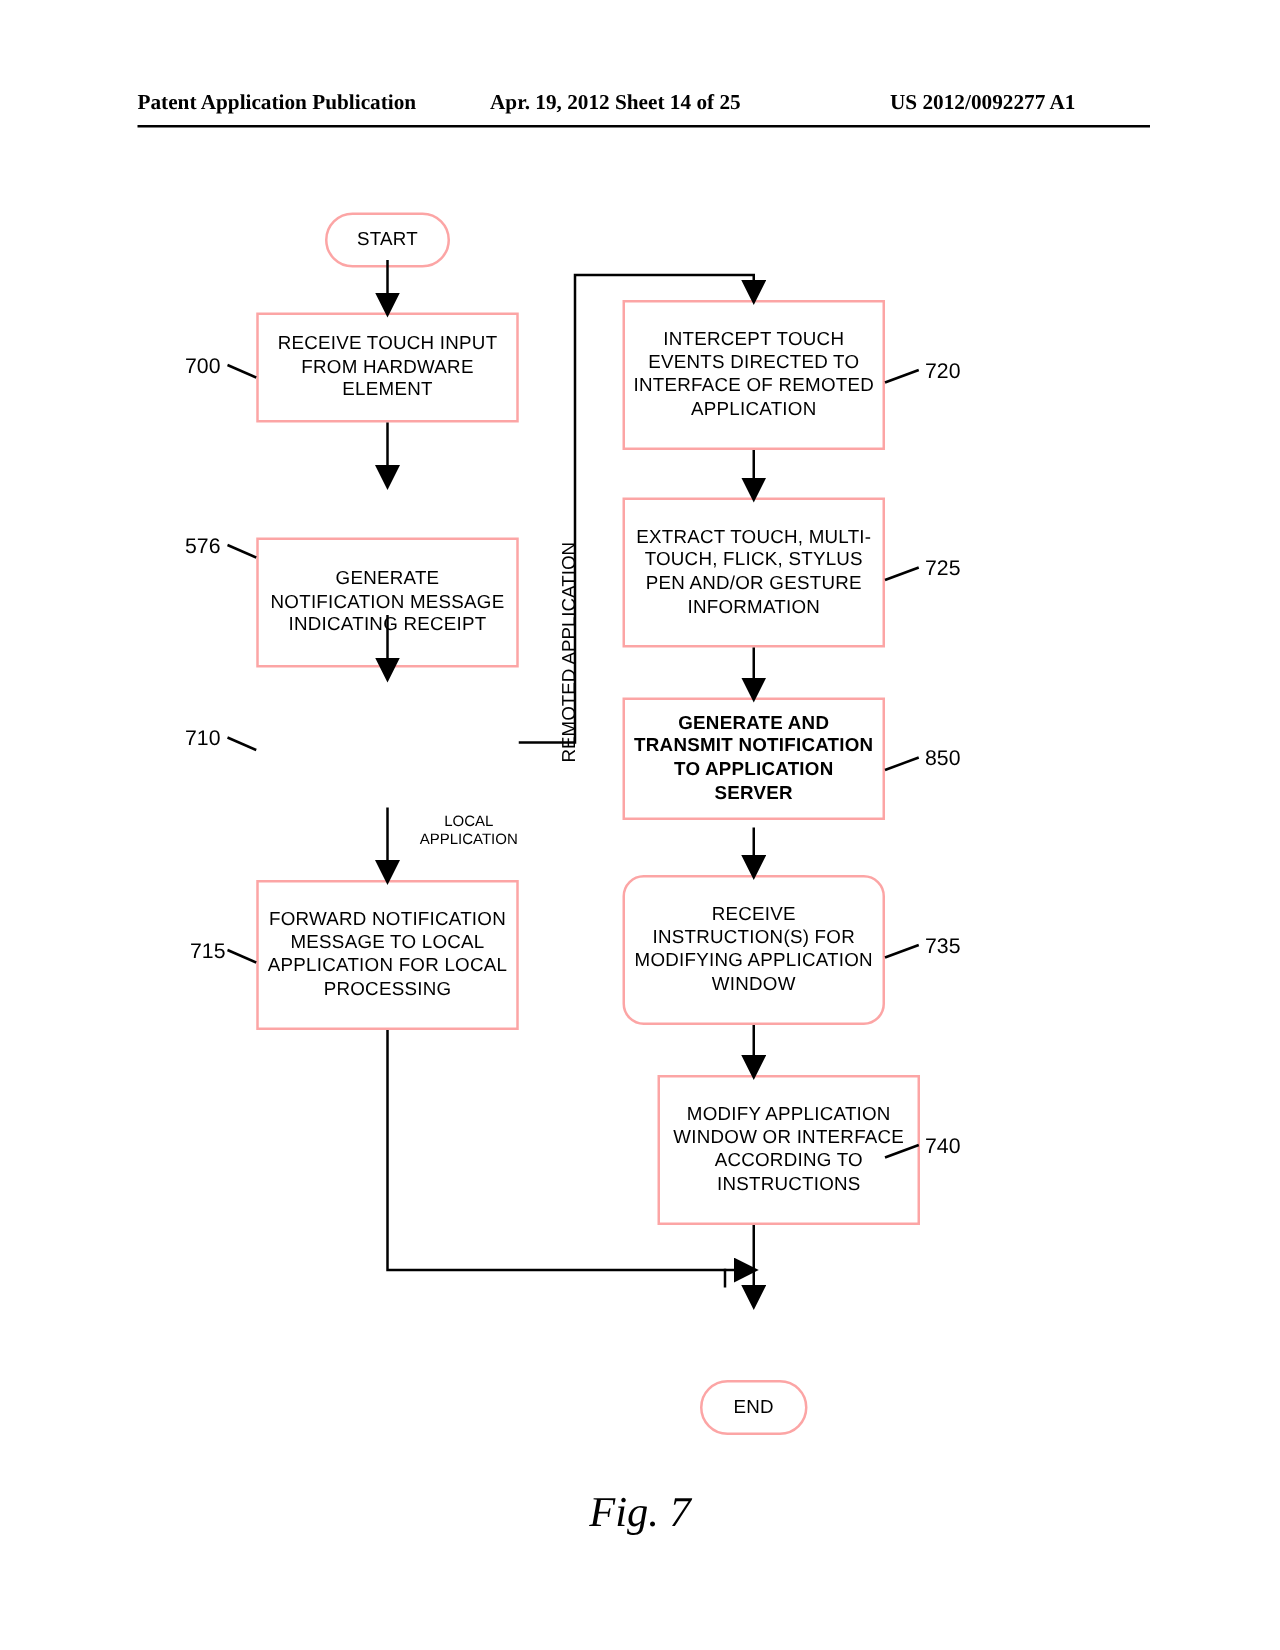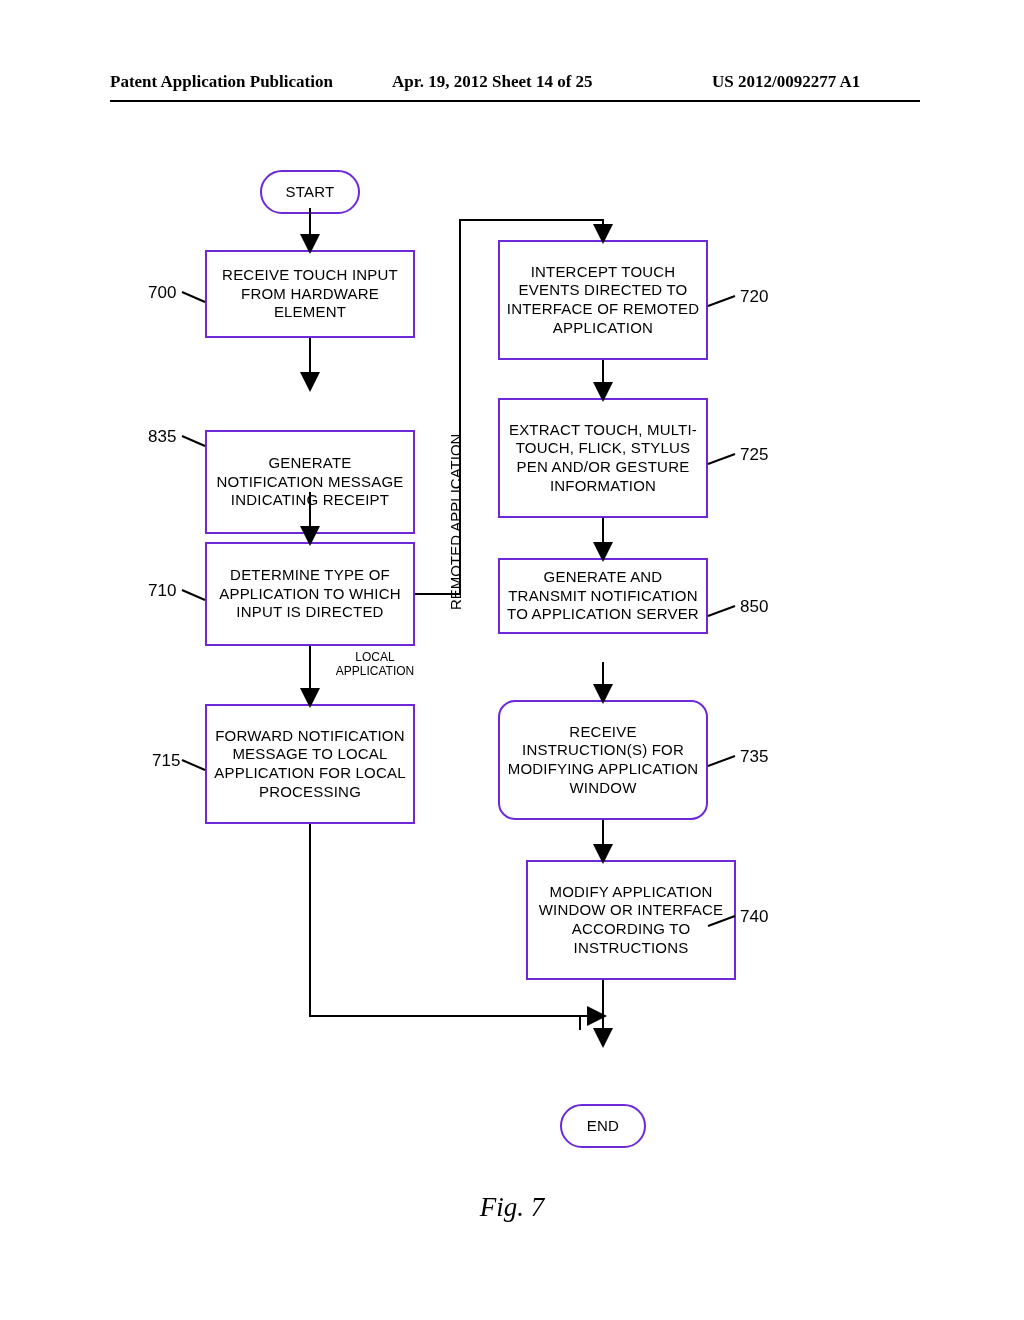--- a/index.html
+++ b/index.html
@@ -32,29 +32,29 @@
   .hdr-left  { left: 110px; }
   .hdr-mid   { left: 392px; }
   .hdr-right { left: 712px; }
 
   .fig-caption {
     position: absolute;
     left: 0;
     width: 1024px;
     top: 1192px;
     text-align: center;
-    font-size: 27px;
+    font-size: 34px;
     font-style: italic;
     font-family: "Times New Roman", Times, serif;
   }
 
   
   .node {
     position: absolute;
-    border: 2px solid #6d28d9;
+    border: 2px solid #fca5a5;
     background: #fff;
     text-align: center;
     display: flex;
     align-items: center;
     justify-content: center;
     font-family: Arial, Helvetica, sans-serif;
     font-size: 15px;
     line-height: 1.25;
     letter-spacing: 0.2px;
     padding: 20px 6px;
@@ -65,21 +65,21 @@
   
   .n-start { left: 260px; top: 170px; width: 100px; height: 38px; }
   .n700    { left: 205px; top: 250px; width: 210px; height: 88px; }
   .n705    { left: 205px; top: 388px; width: 210px; height: 104px; margin-top: 42px; }
   .n710    { left: 205px; top: 542px; width: 210px; height: 104px; }
   .n715    { left: 205px; top: 704px; width: 210px; height: 120px; }
 
   
   .n720    { left: 498px; top: 240px; width: 210px; height: 120px; }
   .n725    { left: 498px; top: 398px; width: 210px; height: 120px; }
-  .n730    { left: 498px; top: 558px; width: 210px; height: 76px; }
+  .n730    { left: 498px; top: 558px; width: 210px; height: 98px; font-weight: bold; }
   .n735    { left: 498px; top: 700px; width: 210px; height: 120px; border-radius: 17px; }
   .n740    { left: 526px; top: 860px; width: 210px; height: 120px; }
   .n-end   { left: 560px; top: 1104px; width: 86px; height: 38px; }
 
   
   .ref {
     position: absolute;
     font-family: Arial, Helvetica, sans-serif;
     font-size: 17px;
   }
@@ -125,31 +125,30 @@
 <div class="page">
 
   <div class="hr"></div>
   <div class="hdr hdr-left">Patent Application Publication</div>
   <div class="hdr hdr-mid">Apr. 19, 2012  Sheet 14 of 25</div>
   <div class="hdr hdr-right">US 2012/0092277 A1</div>
 
   <div class="node terminator n-start">START</div>
   <div class="node n700">RECEIVE TOUCH INPUT FROM HARDWARE ELEMENT</div>
   <div class="node n705">GENERATE NOTIFICATION MESSAGE INDICATING RECEIPT</div>
-  <div class="node n710">DETERMINE TYPE OF APPLICATION TO WHICH INPUT IS DIRECTED</div>
   <div class="node n715">FORWARD NOTIFICATION MESSAGE TO LOCAL APPLICATION FOR LOCAL PROCESSING</div>
   <div class="node n720">INTERCEPT TOUCH EVENTS DIRECTED TO INTERFACE OF REMOTED APPLICATION</div>
   <div class="node n725">EXTRACT TOUCH, MULTI-TOUCH, FLICK, STYLUS PEN AND/OR GESTURE INFORMATION</div>
   <div class="node n730">GENERATE AND TRANSMIT NOTIFICATION TO APPLICATION SERVER</div>
   <div class="node n735">RECEIVE INSTRUCTION(S) FOR MODIFYING APPLICATION WINDOW</div>
   <div class="node n740">MODIFY APPLICATION WINDOW OR INTERFACE ACCORDING TO INSTRUCTIONS</div>
   <div class="node terminator n-end">END</div>
 
   <div class="ref" style="left:148px; top:283px;">700</div>
-  <div class="ref" style="left:148px; top:427px;">835</div>
+  <div class="ref" style="left:148px; top:427px;">576</div>
   <div class="ref" style="left:148px; top:581px;">710</div>
   <div class="ref" style="left:152px; top:751px;">715</div>
   <div class="ref" style="left:740px; top:287px;">720</div>
   <div class="ref" style="left:740px; top:445px;">725</div>
   <div class="ref" style="left:740px; top:597px;">850</div>
   <div class="ref" style="left:740px; top:747px;">735</div>
   <div class="ref" style="left:740px; top:907px;">740</div>
 
   <div class="side-label" style="left:320px; top:651px; width:110px;">LOCAL APPLICATION</div>
   <div class="vlabel" style="left:447px; top:610px;">REMOTED APPLICATION</div>

